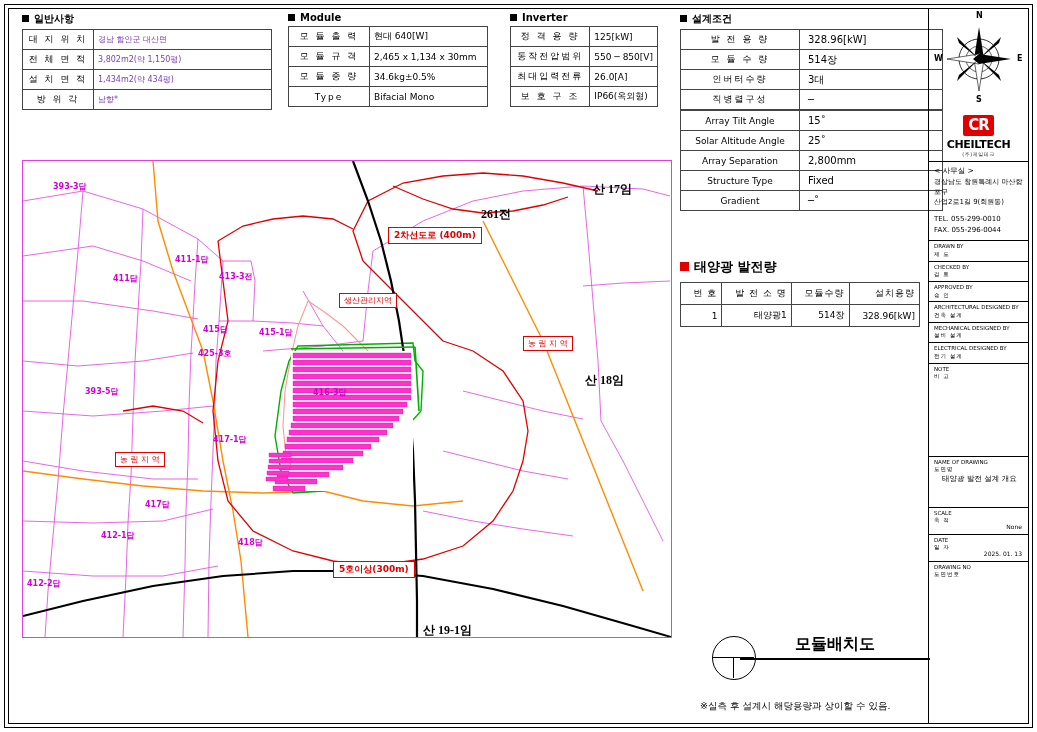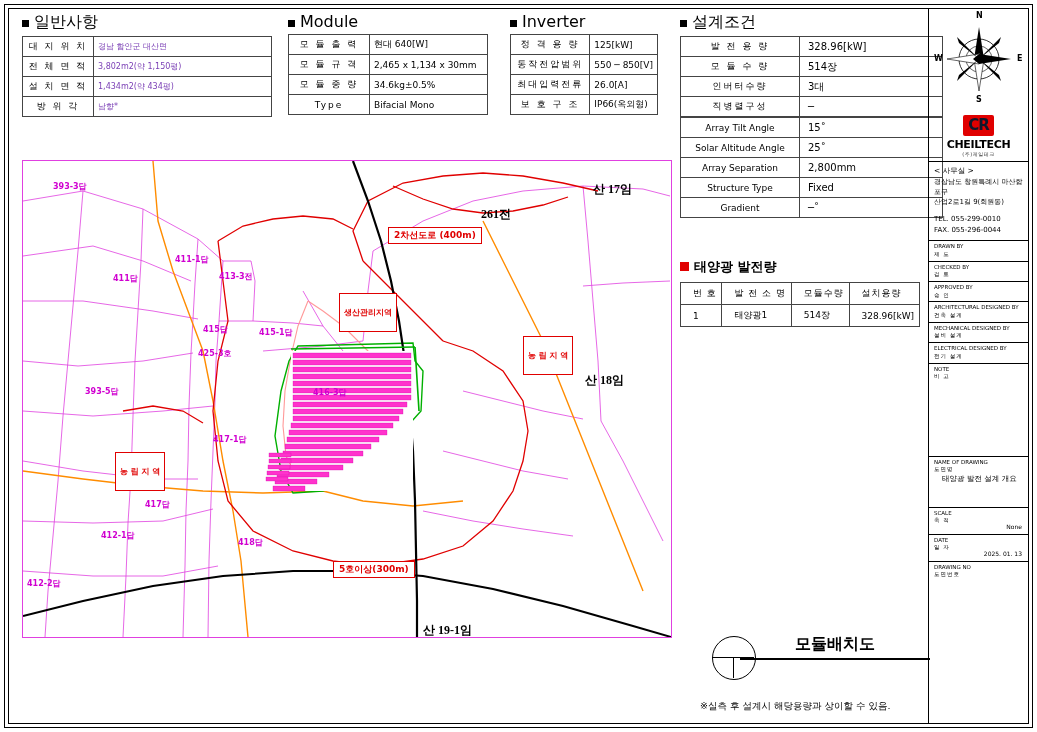--- a/index.html
+++ b/index.html
@@ -36,22 +36,22 @@
     font-size: 9px;
     color: #000;
   }
   .tbl td {
     border: 1px solid #444;
     padding: 2px 4px;
     height: 15px;
     white-space: nowrap;
   }
   .sec-title {
-    font-size: 16px;
-    font-weight: normal;
+    font-size: 10px;
+    font-weight: bold;
     margin-bottom: 3px;
     color: #000;
   }
   .sec-title .bullet {
     display: inline-block;
     width: 7px; height: 7px;
     background: #000;
     margin-right: 5px;
   }
   .lbl {
@@ -118,25 +118,25 @@
     font-weight: bold;
     color: #e00000;
     border: 1px solid #e00000;
     background: #fff;
     padding: 1px 5px;
     white-space: nowrap;
   }
   .callout-red-sm {
     position: absolute;
     font-size: 8px;
-    font-weight: bold;
+    font-weight: normal;
     color: #e00000;
     border: 1px solid #e00000;
     background: #fff;
-    padding: 13px 4px;
+    padding: 1px 4px;
     white-space: nowrap;
   }
   .black-label {
     position: absolute;
     font-size: 12px;
     font-weight: bold;
     color: #000;
     white-space: nowrap;
     font-family: Liberation Serif, serif;
   }
@@ -150,21 +150,21 @@
     font-weight: bold;
     margin-bottom: 6px;
   }
   #blk-gen .gen-title .sq {
     display: inline-block;
     width: 9px; height: 9px;
     background: #e00000;
     margin-right: 5px;
   }
   #gen-table { width: 240px; font-size: 9px; }
-  #gen-table td { text-align: left; height: 17px; padding-left: 12px; }
+  #gen-table td { text-align: right; height: 17px; padding-left: 12px; }
   #gen-table td.hd { letter-spacing: 1px; }
 
   
   #module-layout-title {
     position: absolute;
     left: 700px; top: 634px;
     width: 230px;
   }
   #module-layout-title .txt {
     font-size: 16px;
@@ -219,21 +219,21 @@
     font-size: 8px;
     font-weight: bold;
   }
   #logo-box {
     text-align: center;
     padding-top: 6px;
   }
   #logo-box .cr {
     display: inline-block;
     background: #e00000;
-    color: #0f172a;
+    color: #ffffff;
     font-weight: bold;
     font-size: 15px;
     padding: 1px 5px 2px 5px;
     letter-spacing: -1px;
     border-radius: 2px;
   }
   #logo-box .brand {
     font-size: 11px;
     font-weight: bold;
     letter-spacing: -0.3px;

